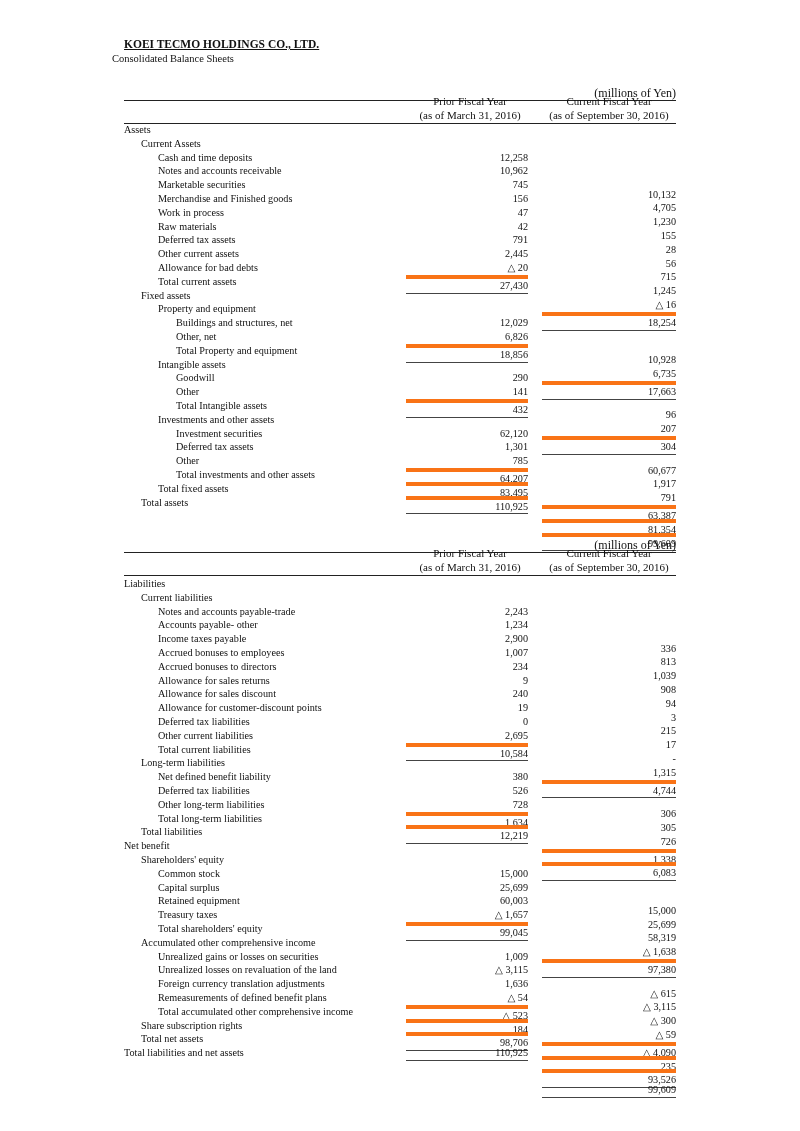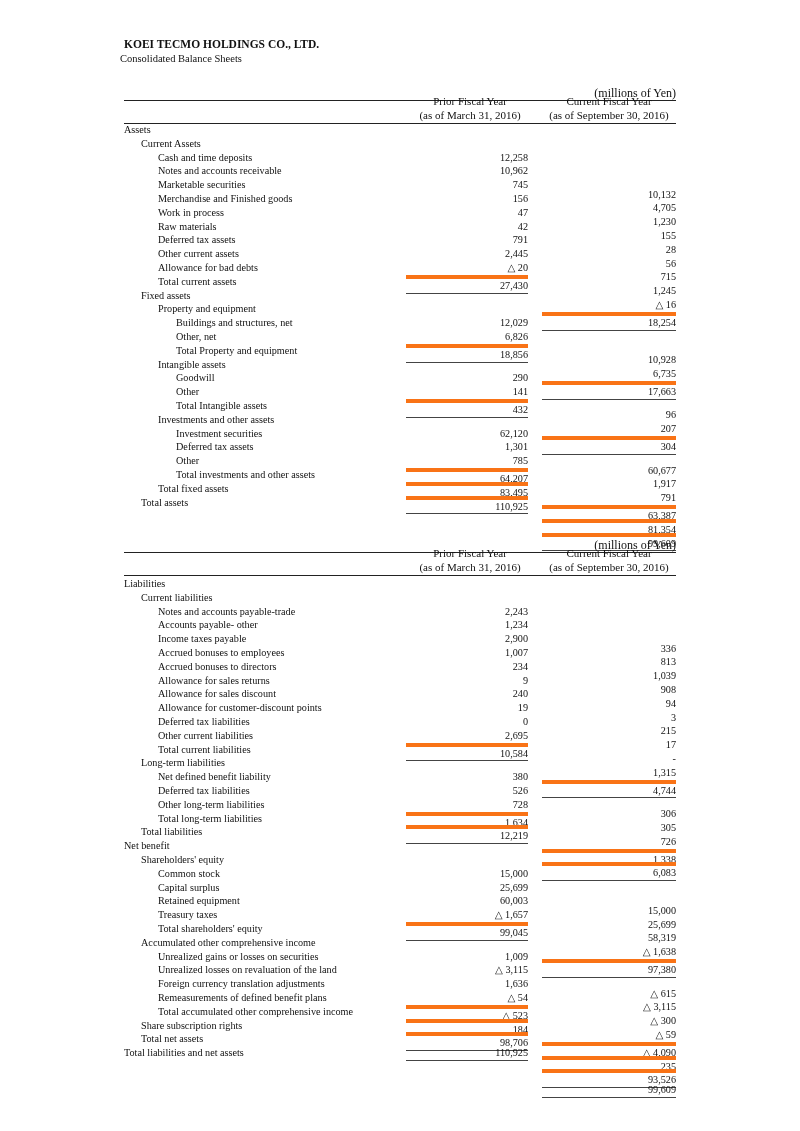--- a/index.html
+++ b/index.html
@@ -1,18 +1,18 @@
 <!DOCTYPE html>
 <html><head>
 <meta charset="utf-8">
 <style>
   html, body { margin: 0; padding: 0; background: #ffffff; }
   body { width: 800px; height: 1131px; position: relative; font-family: "Liberation Serif", serif; color: #111; font-size: 10.2px; }
-  .company { position: absolute; left: 124px; top: 38px; font-weight: bold; font-size: 11.5px; }
-  .subtitle { position: absolute; left: 120px; top: 53px; font-size: 10.5px; }
+  .company { position: absolute; left: 124px; top: 38px; font-weight: bold; font-size: 11.5px; text-decoration: underline; }
+  .subtitle { position: absolute; left: 112px; top: 53px; font-size: 10.5px; }
   .sheet { position: absolute; left: 124px; width: 552px; }
   .units { position: absolute; right: 0; font-size: 12px; margin-left: 43px; }
   .topline { position: absolute; left: 0; width: 552px; border-top: 1.2px solid #222; }
   .hdr { position: absolute; text-align: center; font-size: 11px; line-height: 13.5px; }
   .hdr.prior { left: 282px; width: 128px; }
   .hdr.curr { left: 418px; width: 134px; }
   .hdrline { position: absolute; left: 0; width: 552px; border-top: 1.2px solid #222; }
   .rows { position: absolute; left: 0; width: 552px; }
   .row { position: relative; height: 13.8px; line-height: 13.8px; }
   .row .label { position: absolute; white-space: nowrap; }

